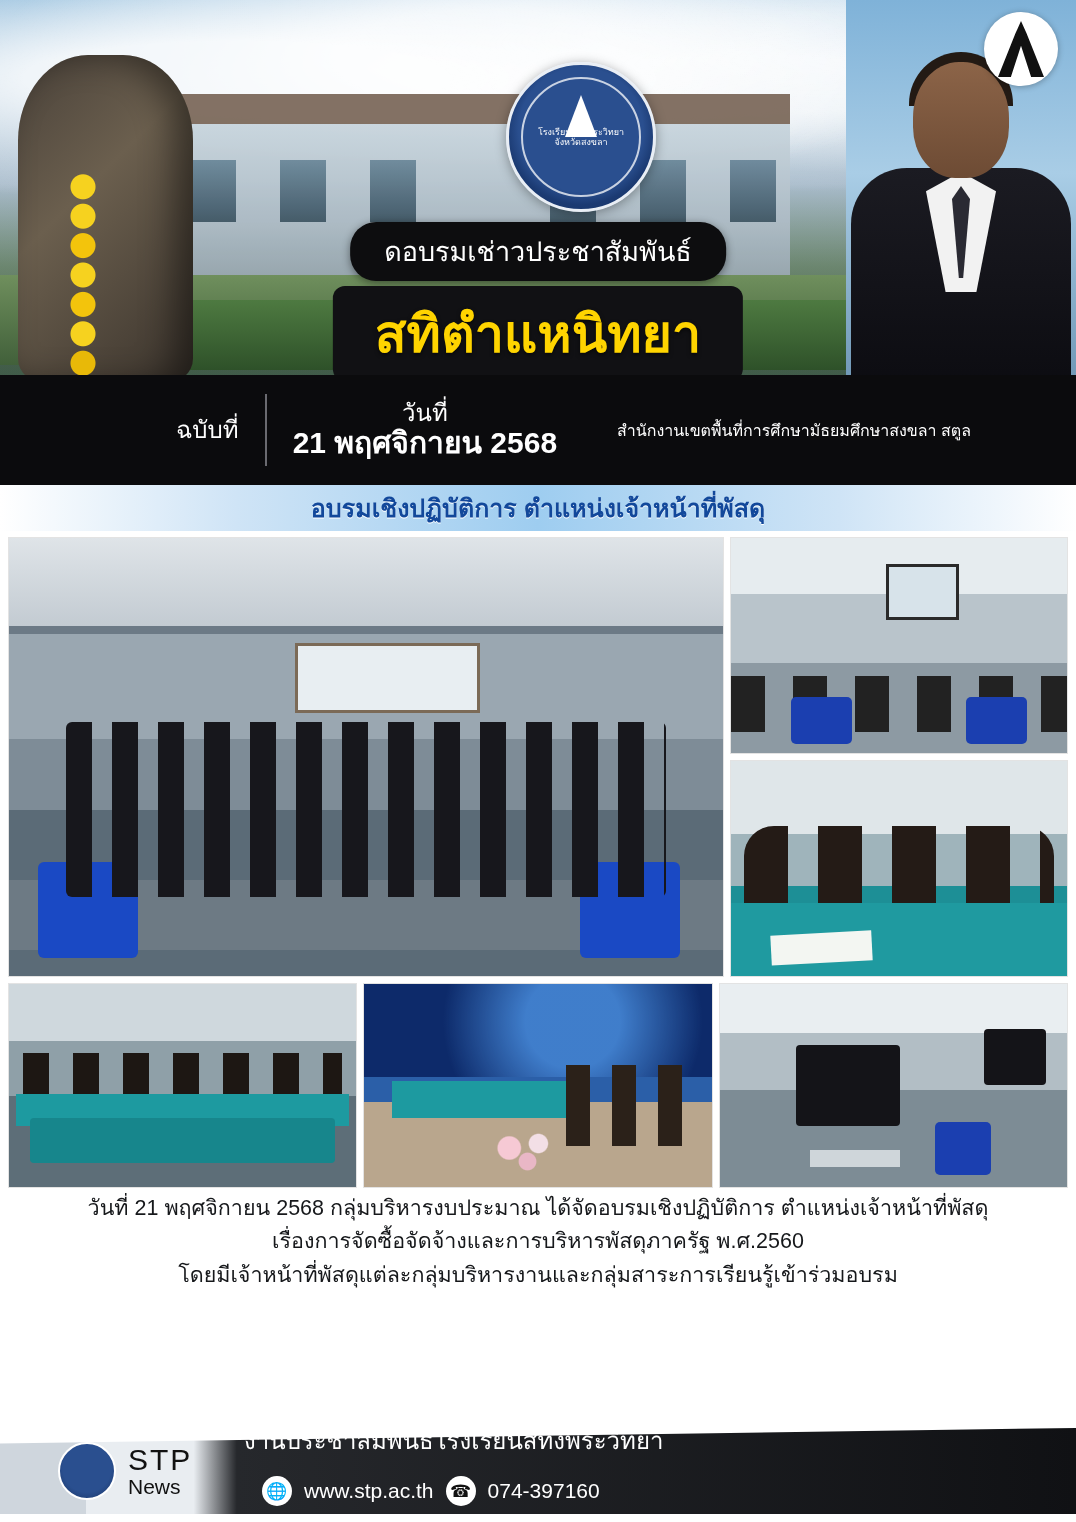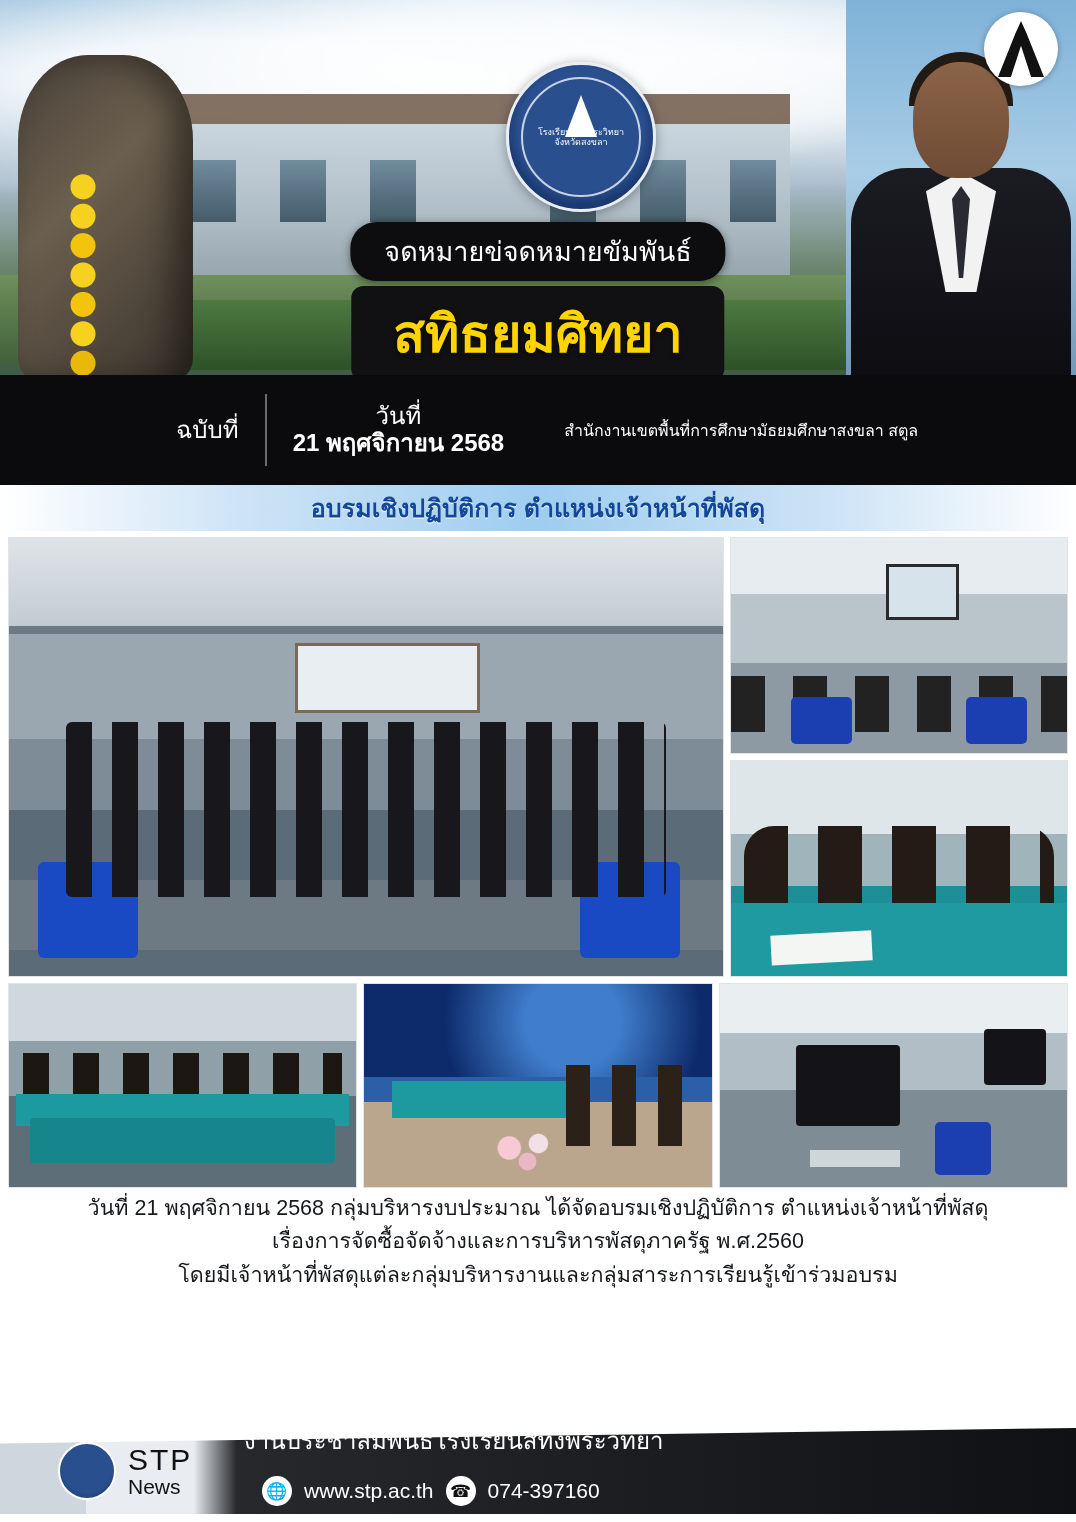--- a/index.html
+++ b/index.html
@@ -326,32 +326,32 @@
       <div class="p-shirt"></div>
       <div class="p-tie"></div>
       <div class="p-hair"></div>
       <div class="p-head"></div>
     </div>
 
     <div class="ribbon-badge">
       <div class="rb"></div>
     </div>
 
-    <div class="title-pill">จดหมายข่จดหมายขัมพันธ์</div>
-    <div class="main-title">สทิธยมศิทยา</div>
+    <div class="title-pill">ดอบรมเช่าวประชาสัมพันธ์</div>
+    <div class="main-title">สทิตำแหนิทยา</div>
 
     <div class="infobar">
       <div class="left-spacer"></div>
       <div class="cell">
         <div class="ib-label">ฉบับที่</div>
       </div>
       <div class="vline"></div>
       <div class="cell">
         <div class="ib-label">วันที่</div>
-        <div class="ib-value" style="font-size:24px">21 พฤศจิกายน 2568</div>
+        <div class="ib-value" style="font-size:30px">21 พฤศจิกายน 2568</div>
       </div>
       <div class="ib-office">สำนักงานเขตพื้นที่การศึกษามัธยมศึกษาสงขลา สตูล</div>
     </div>
   </div>
 
   <div class="section-head">
     <span>อบรมเชิงปฏิบัติการ ตำแหน่งเจ้าหน้าที่พัสดุ</span>
   </div>
 
   <div class="grid">

